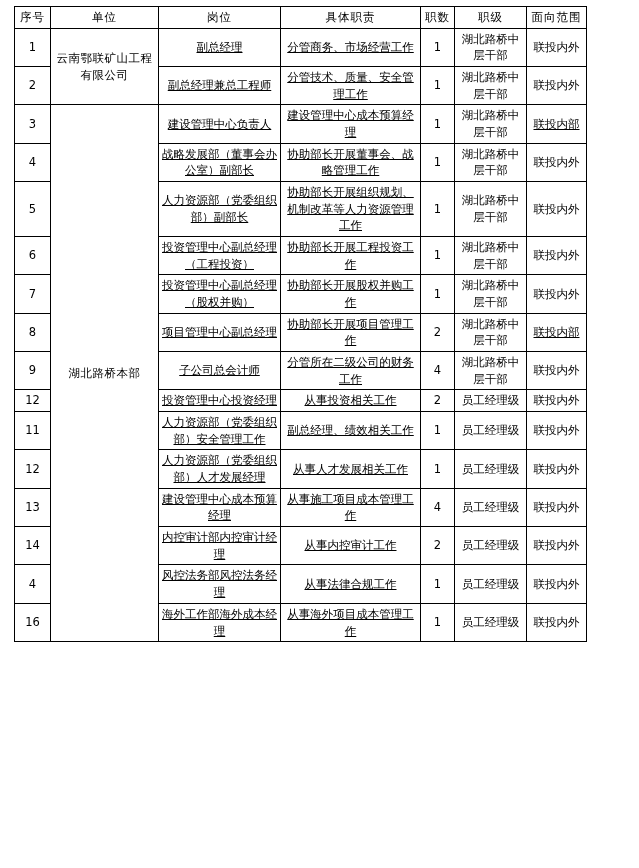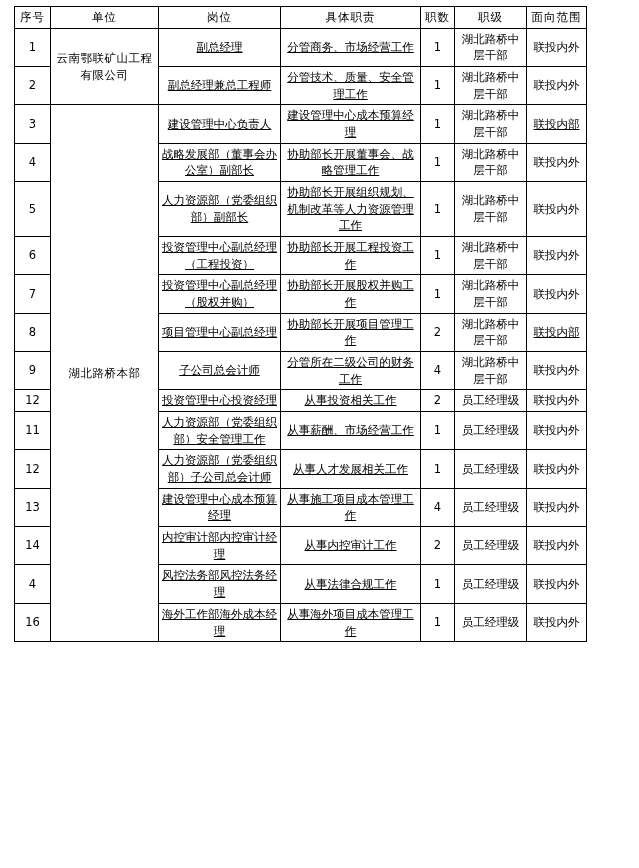--- a/index.html
+++ b/index.html
@@ -178,28 +178,28 @@
           <td class="cell-seq">12</td>
           <td class="cell-post">投资管理中心投资经理</td>
           <td class="cell-duty">从事投资相关工作</td>
           <td class="cell-num">2</td>
           <td class="cell-level">员工经理级</td>
           <td class="cell-scope">联投内外</td>
         </tr>
         <tr>
           <td class="cell-seq">11</td>
           <td class="cell-post">人力资源部（党委组织部）安全管理工作</td>
-          <td class="cell-duty">从事薪酬、市场经营工作</td>
+          <td class="cell-duty">副总经理、绩效相关工作</td>
           <td class="cell-num">1</td>
           <td class="cell-level">员工经理级</td>
           <td class="cell-scope">联投内外</td>
         </tr>
         <tr>
           <td class="cell-seq">12</td>
-          <td class="cell-post">人力资源部（党委组织部）子公司总会计师</td>
+          <td class="cell-post">人力资源部（党委组织部）人才发展经理</td>
           <td class="cell-duty">从事人才发展相关工作</td>
           <td class="cell-num">1</td>
           <td class="cell-level">员工经理级</td>
           <td class="cell-scope">联投内外</td>
         </tr>
         <tr>
           <td class="cell-seq">13</td>
           <td class="cell-post">建设管理中心成本预算经理</td>
           <td class="cell-duty">从事施工项目成本管理工作</td>
           <td class="cell-num">4</td>

